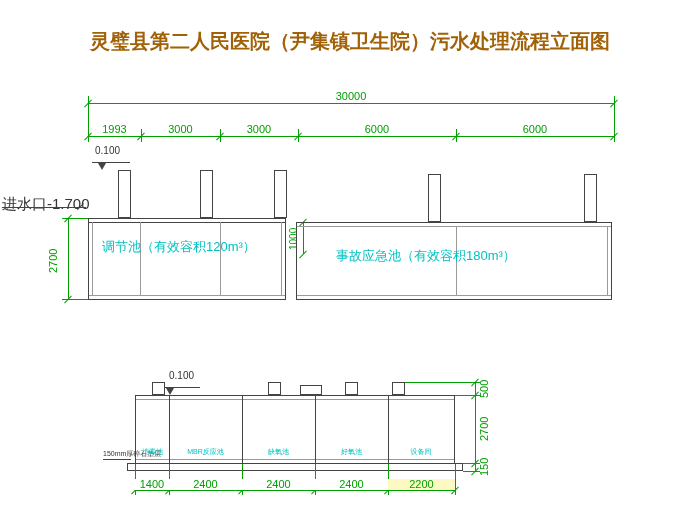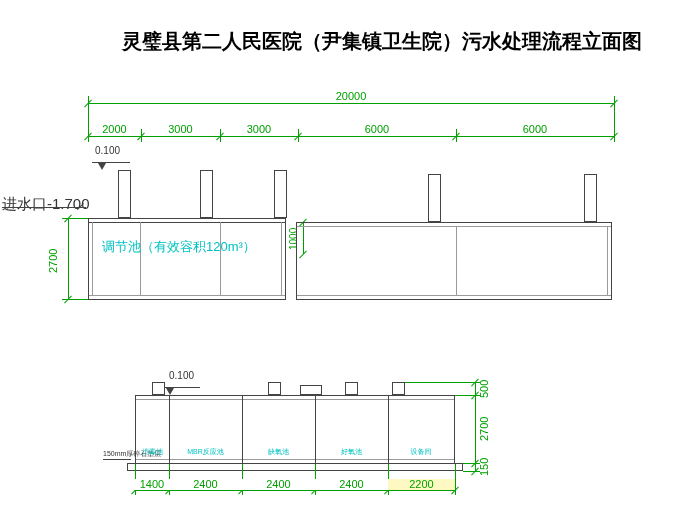--- a/index.html
+++ b/index.html
@@ -1,17 +1,17 @@
 <!DOCTYPE html>
 <html><head>
 <meta charset="utf-8">
 <style>
   html,body{margin:0;padding:0;background:#fff;}
   .canvas{position:relative;width:695px;height:519px;background:#ffffff;font-family:"Liberation Sans",sans-serif;overflow:hidden;}
-  .title{position:absolute;left:58px;top:28px;width:584px;text-align:right;font-size:20px;font-weight:bold;color:#000000;font-family:"Liberation Serif",serif;white-space:nowrap;}
+  .title{position:absolute;left:58px;top:28px;width:584px;text-align:center;font-size:20px;font-weight:bold;color:#a16207;font-family:"Liberation Serif",serif;white-space:nowrap;}
   .ln{position:absolute;background:#444;height:1px;}
   .lnl{position:absolute;background:#9a9a9a;height:1px;}
   .gln{position:absolute;background:#00a000;height:1px;}
   .dim{position:absolute;color:#00a000;font-size:11px;text-align:center;line-height:1;white-space:nowrap;}
   .vdim{position:absolute;color:#00a000;font-size:11px;writing-mode:vertical-rl;transform:rotate(180deg);text-align:center;line-height:1;width:14px;}
   .cy{position:absolute;color:#00c2c2;white-space:nowrap;line-height:1;}
   .tick{position:absolute;width:10px;height:1px;background:#00a000;transform:rotate(-45deg);}
   .btick{position:absolute;width:9px;height:1px;background:#444;transform:rotate(-45deg);}
   .vent{position:absolute;border:1px solid #444;background:#fff;box-sizing:border-box;}
   .tri{position:absolute;width:0;height:0;border-left:4px solid transparent;border-right:4px solid transparent;border-top:7px solid #444;}
@@ -23,34 +23,34 @@
 
 <div class="canvas">
 
   <div class="title">灵璧县第二人民医院（尹集镇卫生院）污水处理流程立面图</div>
 
   <div class="gln" style="left:88px;top:103px;width:526px;"></div>
   <div class="tick" style="left:83px;top:103px;"></div>
   <div class="tick" style="left:609px;top:103px;"></div>
   <div class="gln" style="left:88px;top:96px;width:1px;height:46px;"></div>
   <div class="gln" style="left:614px;top:96px;width:1px;height:46px;"></div>
-  <div class="dim" style="left:321px;top:91px;width:60px;">20000</div>
+  <div class="dim" style="left:321px;top:91px;width:60px;">30000</div>
 
   <div class="gln" style="left:88px;top:136px;width:526px;"></div>
   <div class="gln" style="left:141px;top:129px;width:1px;height:13px;"></div>
   <div class="gln" style="left:220px;top:129px;width:1px;height:13px;"></div>
   <div class="gln" style="left:298px;top:129px;width:1px;height:13px;"></div>
   <div class="gln" style="left:456px;top:129px;width:1px;height:13px;"></div>
   <div class="tick" style="left:83px;top:136px;"></div>
   <div class="tick" style="left:136px;top:136px;"></div>
   <div class="tick" style="left:215px;top:136px;"></div>
   <div class="tick" style="left:293px;top:136px;"></div>
   <div class="tick" style="left:451px;top:136px;"></div>
   <div class="tick" style="left:609px;top:136px;"></div>
-  <div class="dim" style="left:88px;top:124px;width:53px;">2000</div>
+  <div class="dim" style="left:88px;top:124px;width:53px;">1993</div>
   <div class="dim" style="left:141px;top:124px;width:79px;">3000</div>
   <div class="dim" style="left:220px;top:124px;width:78px;">3000</div>
   <div class="dim" style="left:298px;top:124px;width:158px;">6000</div>
   <div class="dim" style="left:456px;top:124px;width:158px;">6000</div>
 
   <div class="note" style="left:95px;top:146px;font-size:10px;">0.100</div>
   <div class="ln" style="left:92px;top:162px;width:38px;"></div>
   <div class="tri" style="left:98px;top:163px;"></div>
 
   <div class="note" style="left:2px;top:196px;font-size:15px;">进水口-1.700</div>
@@ -89,20 +89,21 @@
   <div class="lnl" style="left:607px;top:226px;width:1px;height:69px;"></div>
   <div class="lnl" style="left:456px;top:226px;width:1px;height:69px;"></div>
 
   <div class="vent" style="left:118px;top:170px;width:13px;height:48px;"></div>
   <div class="vent" style="left:200px;top:170px;width:13px;height:48px;"></div>
   <div class="vent" style="left:274px;top:170px;width:13px;height:48px;"></div>
   <div class="vent" style="left:428px;top:174px;width:13px;height:48px;"></div>
   <div class="vent" style="left:584px;top:174px;width:13px;height:48px;"></div>
 
   <div class="cy" style="left:102px;top:240px;font-size:13px;">调节池（有效容积120m³）</div>
+  <div class="cy" style="left:336px;top:249px;font-size:13px;">事故应急池（有效容积180m³）</div>
 
   <div class="note" style="left:169px;top:371px;font-size:10px;">0.100</div>
   <div class="ln" style="left:160px;top:387px;width:40px;"></div>
   <div class="tri" style="left:166px;top:388px;"></div>
 
   <div class="ln" style="left:135px;top:395px;width:320px;"></div>
   <div class="lnl" style="left:135px;top:399px;width:320px;"></div>
   <div class="lnl" style="left:135px;top:459px;width:320px;"></div>
   <div class="ln" style="left:135px;top:395px;width:1px;height:68px;"></div>
   <div class="ln" style="left:454px;top:395px;width:1px;height:68px;"></div>

